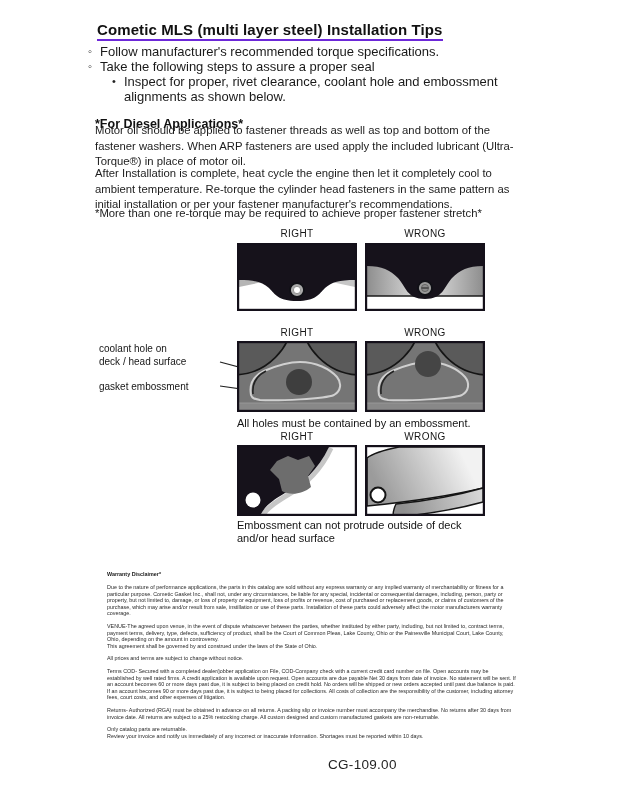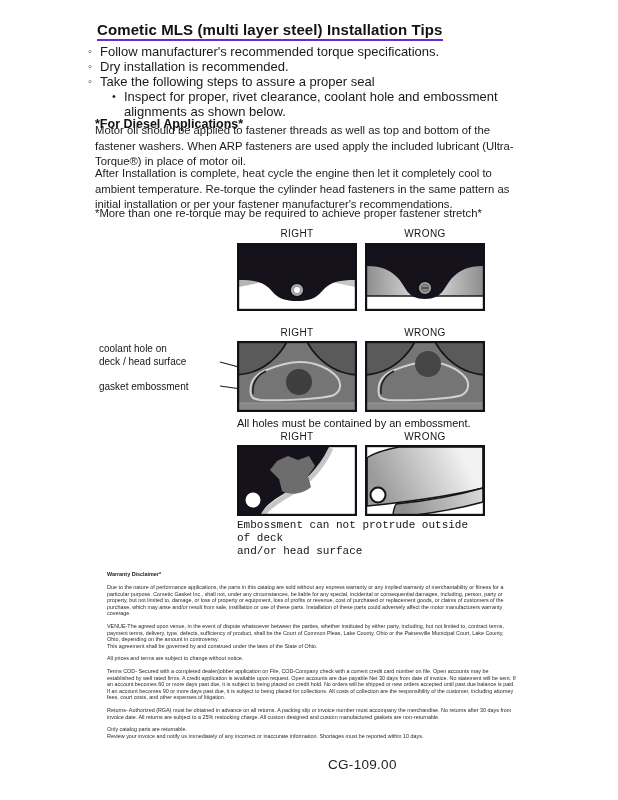--- a/index.html
+++ b/index.html
@@ -30,21 +30,20 @@
 <body>
 
 <div id="page">
 
   <div class="abs" style="left:97px;top:21px;">
     <span class="title">Cometic MLS (multi layer steel) Installation Tips</span>
   </div>
 
   <div class="abs bullets" style="left:88px;top:44px;">
     <div class="b-row"><span>Follow manufacturer's recommended torque specifications.</span></div>
-    <div class="b-row"><span>Dry installation is recommended.</span></div>
     <div class="b-row"><span>Take the following steps to assure a proper seal</span></div>
     <div class="b-row b-sub"><span>Inspect for proper, rivet clearance, coolant hole and embossment alignments as shown below.</span></div>
   </div>
 
   <div class="abs h2" style="left:95px;top:117px;">*For Diesel Applications*</div>
   <div class="abs para" style="left:95px;top:123px;">Motor oil should be applied to fastener threads as well as top and bottom of the fastener washers. When ARP fasteners are used apply the included lubricant (Ultra-Torque®) in place of motor oil.</div>
   <div class="abs para" style="left:95px;top:166px;">After Installation is complete, heat cycle the engine then let it completely cool to ambient temperature. Re-torque the cylinder head fasteners in the same pattern as initial installation or per your fastener manufacturer's recommendations.</div>
   <div class="abs para" style="left:95px;top:206px;">*More than one re-torque may be required to achieve proper fastener stretch*</div>
 
   <div class="abs figlabel" style="left:237px;top:228px;">RIGHT</div>
@@ -140,21 +139,21 @@
           <stop offset="1" stop-color="#d6d6d6"></stop>
       </linearGradient>
     </defs>
     <rect x="1" y="1" width="118" height="69" fill="#ffffff"></rect>
     <path d="M34,2 C19,5 8,8 2,13 L2,61 C42,57 81,52 118,43 L118,2 Z" fill="url(#gMain3)" stroke="#151515" stroke-width="1.6"></path>
     <path d="M31,59 C61,56 90,51 118,43 L118,57 C89,65 60,69 39,71 L28,71 C28,67 29,63 31,59 Z" fill="url(#gSub3)" stroke="#151515" stroke-width="1.4"></path>
     <circle cx="13" cy="50" r="7.5" fill="#ffffff" stroke="#141414" stroke-width="2"></circle>
     <rect x="1" y="1" width="118" height="69" fill="none" stroke="#14101a" stroke-width="2.4"></rect>
   </svg>
 
-  <div class="abs caption preline" style="left:237px;top:519px;width:240px;font-family:Liberation Mono, monospace;">Embossment can not protrude outside of deck
+  <div class="abs caption preline" style="left:237px;top:519px;width:240px;">Embossment can not protrude outside of deck
 and/or head surface</div>
 
   <div class="abs legal" style="left:107px;top:571px;">
     <p class="lh">Warranty Disclaimer*</p>
     <p>Due to the nature of performance applications, the parts in this catalog are sold without any express warranty or any implied warranty of merchantability or fitness for a particular purpose.  Cometic Gasket Inc., shall not, under any circumstances, be liable for any special, incidental or consequential damages, including, person, party or property, but not limited to, damage, or loss of property or equipment, loss of profits or revenue, cost of purchased or replacement goods, or claims of customers of the purchase, which may arise and/or result from sale, instillation or use of these parts.  Installation of these parts could adversely affect the motor manufacturers warranty coverage.</p>
     <p>VENUE-The agreed upon venue, in the event of dispute whatsoever between the parties, whether instituted by either party, including, but not limited to, contract terms, payment terms, delivery, type, defects, sufficiency of product, shall be the Court of Common Pleas, Lake County, Ohio or the Painesville Municipal Court, Lake County, Ohio, depending on the amount in controversy.
 This agreement shall be governed by and construed under the laws of the State of Ohio.</p>
     <p>All prices and terms are subject to change without notice.</p>
     <p>Terms COD- Secured with a completed dealer/jobber application on File, COD-Company check with a current credit card number on file.  Open accounts may be established by well rated firms.  A credit application is available upon request.  Open accounts are due payable Net 30 days from date of invoice.  No statement will be sent.  If an account becomes 60 or more days past due, it is subject to being placed on credit hold.  No orders will be shipped or new orders accepted until past due balance is paid.  If an account becomes 90 or more days past due, it is subject to being placed for collections.  All costs of collection are the responsibility of the customer, including attorney fees, court costs, and other expenses of litigation.</p>
     <p>Returns- Authorized (RGA) must be obtained in advance on all returns.  A packing slip or invoice number must accompany the merchandise.  No returns after 30 days from invoice date.  All returns are subject to a 25% restocking charge.  All custom designed and custom manufactured gaskets are non-returnable.</p>

